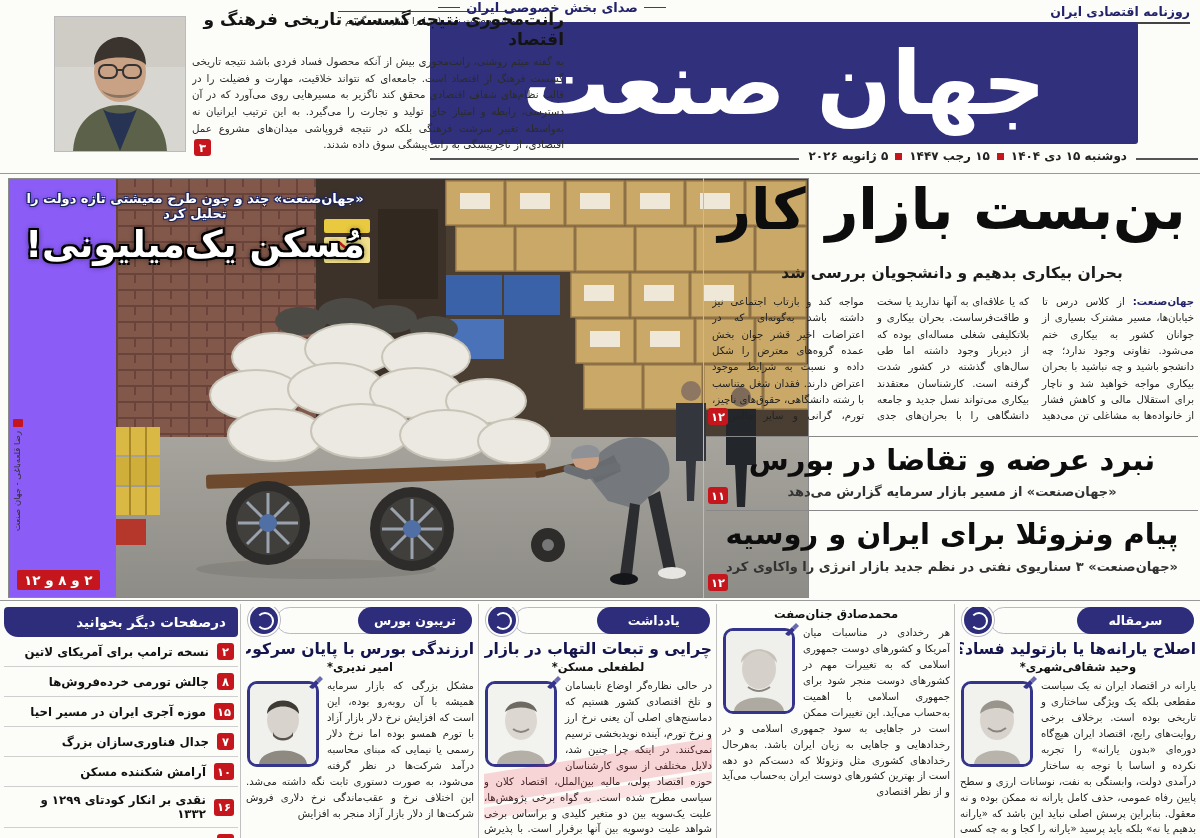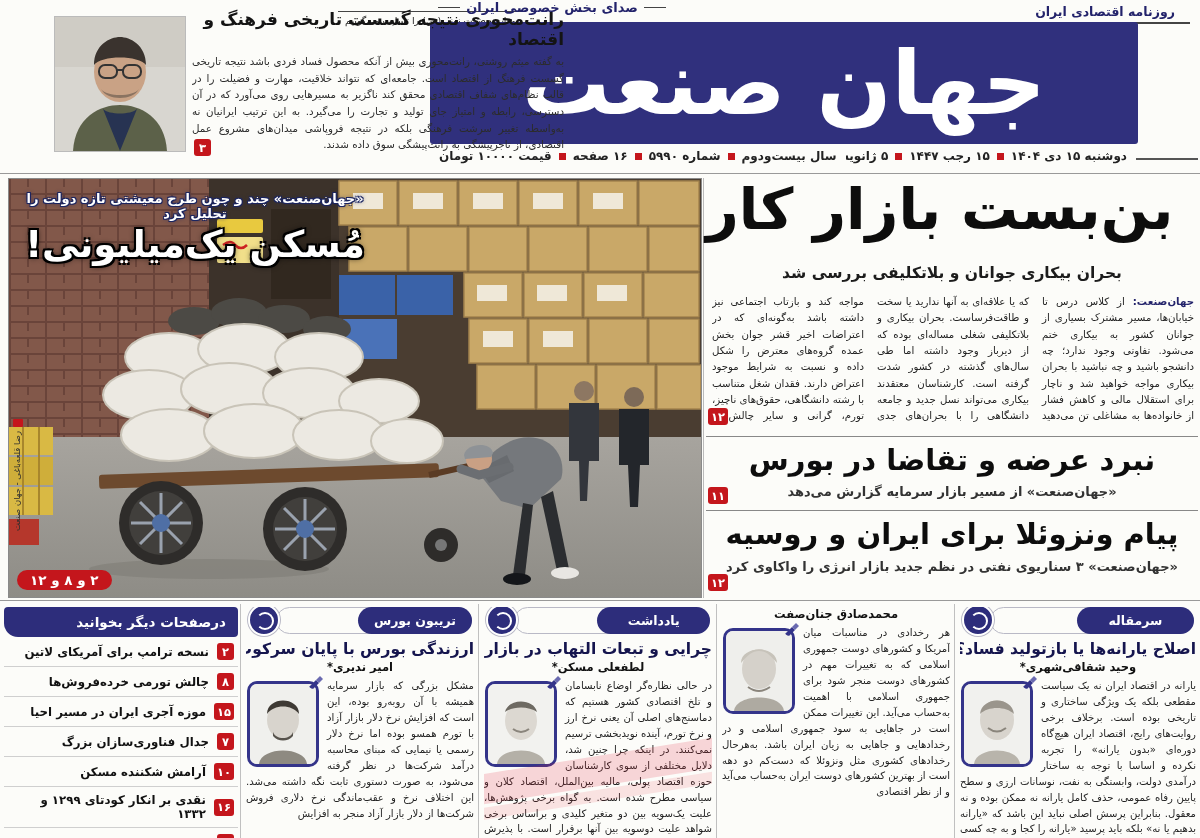--- a/index.html
+++ b/index.html
@@ -1,21 +1,21 @@
 <!DOCTYPE html>
 <html lang="fa" dir="rtl"><head>
 <meta charset="utf-8">
 <style>
   * { margin:0; padding:0; box-sizing:border-box; }
   body { background:#e8e8e8; font-family:"DejaVu Sans", sans-serif; }
   .page { position:relative; width:1200px; height:838px; background:#fcfcf9; overflow:hidden;
           direction:rtl; margin:0 auto; color:#1a1a1a; }
 
   
-  .brand-label { position:absolute; top:4px; right:10px; width:170px; text-align:center;
+  .brand-label { position:absolute; top:4px; right:10px; width:170px; 
     font-size:12.5px; font-weight:bold; color:#23236b; border-bottom:2px solid #444; padding-bottom:3px; }
   .condolence { position:absolute; top:11px; left:338px; width:185px; text-align:center;
     font-size:9.5px; color:#222; border-top:1.5px solid #444; padding-top:3px; }
   .tagline { position:absolute; top:0; left:432px; width:240px; display:flex; align-items:center;
     font-size:13px; font-weight:bold; color:#23236b; }
   .tagline::before,.tagline::after { content:""; flex:1; border-top:1.5px solid #444; margin:0 6px; }
   .masthead { position:absolute; top:22px; left:430px; width:708px; height:122px; background:#30307d;
     border-radius:3px; display:flex; align-items:center; justify-content:center;
     color:#fff; font-size:88px; font-weight:bold; letter-spacing:-2px; }
   .dateline-rule { position:absolute; top:158px; left:430px; width:768px; height:1.5px; background:#555; }
@@ -30,37 +30,37 @@
   .hdr-art { position:absolute; top:6px; left:192px; width:372px; height:152px; }
   .hdr-kicker { font-size:11px; color:#5a6b78; font-weight:bold; }
   .hdr-title { font-size:17px; font-weight:bold; color:#141414; margin:3px 0 4px; }
   .hdr-body { font-size:10.3px; line-height:1.62; text-align:justify; color:#2c2c2c; height:100px; overflow:hidden; }
   .hdr-art .pbox { position:absolute; left:2px; bottom:2px; }
 
   .pbox { min-width:17px; height:17px; background:#c4161c; color:#fff; font-weight:bold; font-size:11.5px;
     display:inline-flex; align-items:center; justify-content:center; border-radius:3px; padding:0 3px; }
 
   
-  .photo { position:absolute; top:178px; left:8px; width:694px; height:420px; border:1px solid #8a8a8a;
-    overflow:hidden; background:#ef4444; }
+  .photo { position:absolute; top:178px; left:8px; width:801px; height:420px; border:1px solid #8a8a8a;
+    overflow:hidden; background:#8b5cf6; }
   .photo-overlay { position:absolute; top:12px; left:10px; width:352px; text-align:center; z-index:5; }
   .photo-kicker { font-size:13px; font-weight:bold; color:#fff;
     text-shadow:1px 1px 0 #1b2560,-1px -1px 0 #1b2560,1px -1px 0 #1b2560,-1px 1px 0 #1b2560,0 0 4px #1b2560; }
   .photo-title { font-size:37px; font-weight:bold; color:#fff; margin-top:2px; white-space:nowrap;
     text-shadow:2px 2px 0 #000,-2px -2px 0 #000,2px -2px 0 #000,-2px 2px 0 #000,0 0 6px #000; }
   .photo-credit { position:absolute; left:3px; top:252px; writing-mode:vertical-rl; transform:rotate(180deg);
     font-size:8.5px; color:#2e2e2e; z-index:6; letter-spacing:1px; }
   .credit-cam { position:absolute; left:4px; top:240px; width:10px; height:8px; background:#c4161c;
     border-radius:1px; z-index:6; }
   .photo-pages { position:absolute; left:8px; bottom:7px; background:#c4161c; color:#fff; font-weight:bold;
-    font-size:13.5px; padding:2px 13px; border-radius:10px; z-index:6; white-space:nowrap; }
+    font-size:13.5px; padding:2px 7px; border-radius:2px; z-index:6; white-space:nowrap; }
 
   
   .vline-main { position:absolute; top:178px; left:703px; width:1px; height:420px; background:#bbb; }
-  .main-title { position:absolute; top:176px; left:706px; width:492px; text-align:left;
+  .main-title { position:absolute; top:176px; left:706px; width:492px; text-align:center;
     font-size:57px; font-weight:bold; color:#0d0d0d; white-space:nowrap; letter-spacing:-1px; }
   .main-sub { position:absolute; top:264px; left:706px; width:492px; text-align:center;
     font-size:15.5px; font-weight:bold; color:#1c1c1c; }
   .main-body { position:absolute; top:294px; left:712px; width:482px; height:132px; overflow:hidden;
     column-count:3; column-gap:13px; font-size:10.2px; line-height:1.6; text-align:justify; color:#232323; }
   .lead { font-weight:bold; color:#23236b; }
   .box-main { position:absolute; left:708px; top:408px; }
   .rule-r { position:absolute; left:706px; width:492px; height:1px; background:#888; }
   .story-title { position:absolute; left:706px; width:492px; text-align:center; font-size:29px;
     font-weight:bold; color:#0d0d0d; white-space:nowrap; }
@@ -110,23 +110,20 @@
   <div class="condolence">وفات حضرت زینب(س) را تسلیت می‌گوییم</div>
   <div class="tagline">
       <span>صدای بخش خصوصی ایران</span>
     </div>
   <div class="masthead">
     <span>جهان صنعت</span>
   </div>
   <div class="dateline-rule"></div>
   <div class="dateline">
     <span>دوشنبه ۱۵ دی ۱۴۰۴</span><span class="sq"></span><span>۱۵ رجب ۱۴۴۷</span><span class="sq"></span><span>۵ ژانویه ۲۰۲۶</span>
-  </div>
-  <div class="issueline">
-    <span>سال بیست‌ودوم</span><span class="sq"></span><span>شماره ۵۹۹۰</span><span class="sq"></span><span>۱۶ صفحه</span><span class="sq"></span><span>قیمت ۱۰۰۰۰ تومان</span>
   </div>
   <div class="full-rule"></div>
 
   <div class="hdr-photo">
     <svg width="130" height="134" viewBox="0 0 130 134">
       <rect width="130" height="134" fill="#d8d6d0"></rect>
       <rect x="0" y="0" width="130" height="50" fill="#cfccc5"></rect>
       <path d="M18 134 C20 100 45 88 65 88 C85 88 110 100 112 134 Z" fill="#5c6149"></path>
       <path d="M48 92 L65 134 L82 92 C76 98 54 98 48 92Z" fill="#273352"></path>
       <ellipse cx="65" cy="55" rx="26" ry="30" fill="#c9a285"></ellipse>
@@ -286,21 +283,21 @@
       <div class="photo-kicker">«جهان‌صنعت» چند و چون طرح معیشتی تازه دولت را تحلیل کرد</div>
       <div class="photo-title">مُسکن یک‌میلیونی!</div>
     </div>
     <span class="credit-cam"></span>
     <div class="photo-credit">رضا قلعه‌باغی - جهان صنعت</div>
     <div class="photo-pages">۲ و ۸ و ۱۲</div>
   </div>
 
   <div class="vline-main"></div>
   <div class="main-title">بن‌بست بازار کار</div>
-  <div class="main-sub">بحران بیکاری جوانان و بلاتکلیفی بررسی شد</div>
+  <div class="main-sub">بحران بیکاری بدهیم و دانشجویان بررسی شد</div>
   <div class="main-body">
     <span class="lead">جهان‌صنعت:</span>
     <span>از کلاس درس تا خیابان‌ها، مسیر مشترک بسیاری از جوانان کشور به بیکاری ختم می‌شود. تفاوتی وجود ندارد؛ چه دانشجو باشید و چه نباشید با بحران بیکاری مواجه خواهید شد و ناچار برای استقلال مالی و کاهش فشار از خانواده‌ها به مشاغلی تن می‌دهید که یا علاقه‌ای به آنها ندارید یا سخت و طاقت‌فرساست. بحران بیکاری و بلاتکلیفی شغلی مساله‌ای بوده که از دیرباز وجود داشته اما طی سال‌های گذشته در کشور شدت گرفته است. کارشناسان معتقدند بیکاری می‌تواند نسل جدید و جامعه دانشگاهی را با بحران‌های جدی مواجه کند و بازتاب اجتماعی نیز داشته باشد به‌گونه‌ای که در اعتراضات اخیر قشر جوان بخش عمده گروه‌های معترض را شکل داده و نسبت به شرایط موجود اعتراض دارند. فقدان شغل متناسب با رشته دانشگاهی، حقوق‌های ناچیز، تورم، گرانی و سایر چالش‌های اقتصادی این روزها باعث شده جوانان نسبت به آینده شغلی و تحصیلی خود ناامید یا دلسرد شوند. فشار معیشتی بیش از هر زمان دیگری تشدید شد و گروه‌های مختلف جامعه را تحت‌تاثیر قرار داده است؛ یکی از این گروه‌ها جوانان هستند که به دلایل سیاسی، اقتصادی و اجتماعی توانایی یافتن شغل مناسب را ندارند. این وضعیت علاوه بر آسیب به جایگاه جوانان، می‌تواند پیامدهای روانی نیز برای آنها به‌همراه داشته باشد.</span>
   </div>
   <span class="pbox box-main">۱۲</span>
 
   <div class="rule-r" style="top:436px"></div>
   <div class="story-title" style="top:443px">نبرد عرضه و تقاضا در بورس</div>
   <div class="story-sub" style="top:484px">«جهان‌صنعت» از مسیر بازار سرمایه گزارش می‌دهد</div>
   <span class="pbox" style="position:absolute;left:708px;top:487px">۱۱</span>

